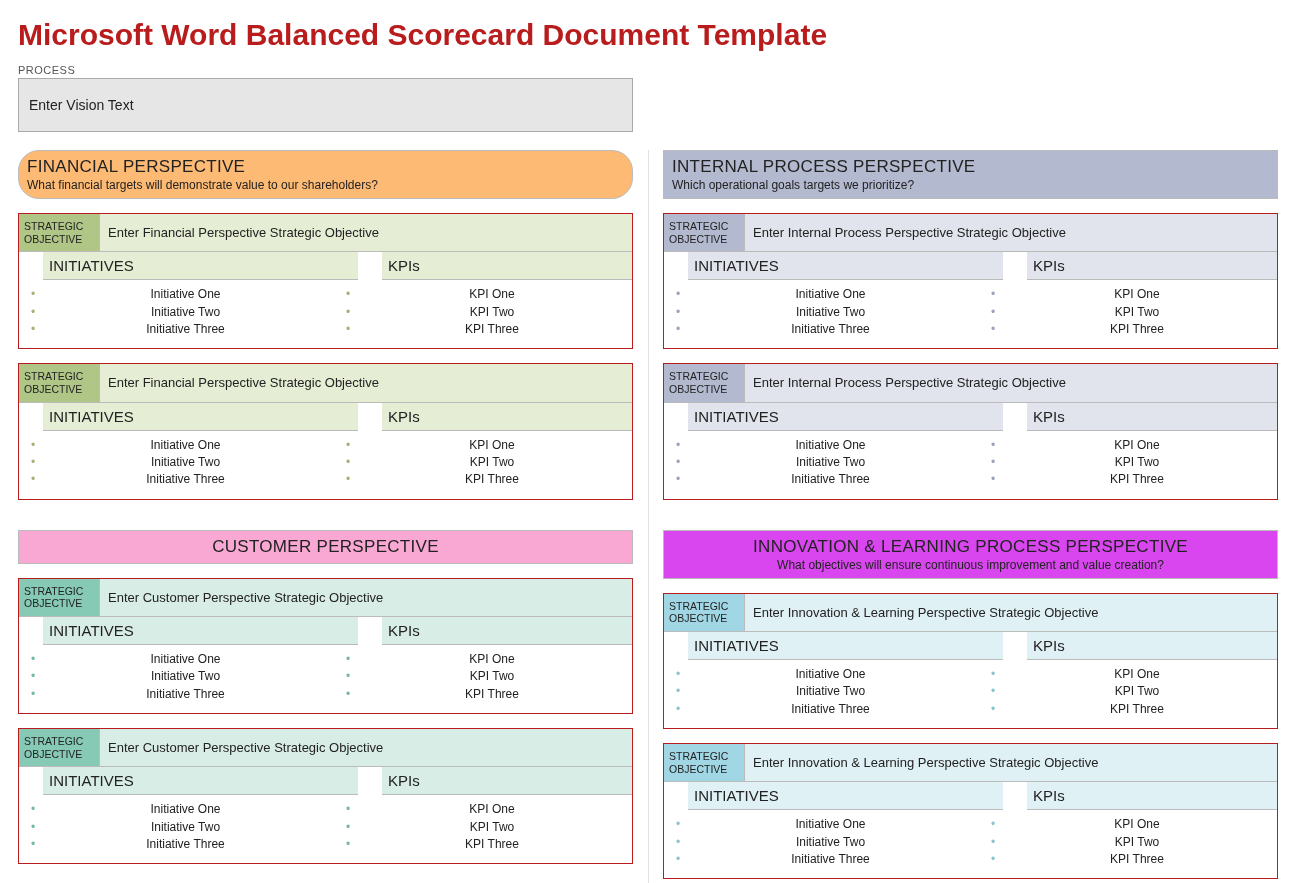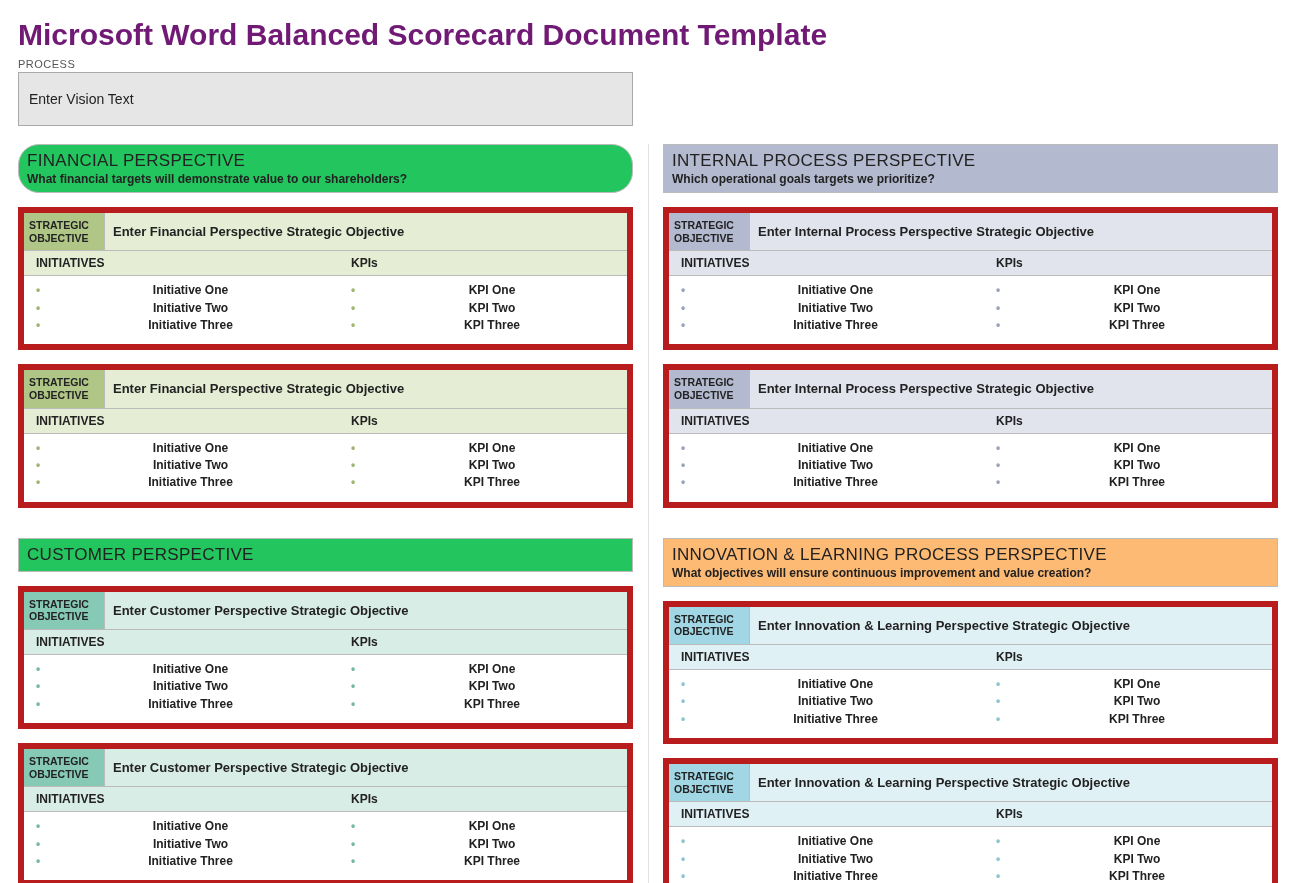--- a/index.html
+++ b/index.html
@@ -6,22 +6,22 @@
 body {
   font-family: "Century Gothic", "Avant Garde", sans-serif;
   background: #fff;
   padding: 18px;
   width: 1296px;
   color: #222;
 }
 h1 {
   font-size: 30px;
   font-weight: bold;
-  color: #701a75;
-  margin-bottom: 6px;
+  color: #b91c1c;
+  margin-bottom: 12px;
 }
 .vision-label {
   font-size: 11px;
   letter-spacing: 0.5px;
   color: #555;
   margin-bottom: 2px;
 }
 .vision-box {
   width: 615px;
   background: #e6e6e6;
@@ -53,26 +53,24 @@
   padding: 6px 8px 6px 8px;
   margin-bottom: 14px;
 }
 .perspective-title {
   font-size: 17px;
   letter-spacing: 0.3px;
 }
 .perspective-sub {
   font-size: 12px;
   margin-top: 1px;
-  font-weight: bold;
 }
 .objective-block {
-  border: 6px solid #b91c1c;
+  border: 1px solid #b91c1c;
   margin-bottom: 14px;
-  font-weight: bold;
 }
 .so-row {
   display: flex;
   align-items: stretch;
 }
 .so-label {
   width: 81px;
   font-size: 10.5px;
   line-height: 1.2;
   padding: 6px 5px;
@@ -86,23 +84,24 @@
   font-size: 13px;
   padding: 10px 8px;
   border-bottom: 1px solid #bbb;
   display: flex;
   align-items: center;
 }
 .ik-header-row {
   display: flex;
 }
 .ik-header {
-  font-size: 12px;
-  padding: 5px 12px;
+  font-size: 15px;
+  padding: 5px 6px;
   border-bottom: 1px solid #bbb;
+  margin-left: 24px;
 }
 .ik-header.init { width: 315px; border-right: 0px solid #bbb; }
 .ik-header.kpi { flex: 1; }
 .ik-body-row {
   display: flex;
 }
 .ik-body {
   padding: 6px 8px 10px 8px;
 }
 .ik-body.init { width: 315px; }
@@ -119,39 +118,39 @@
 }
 .ik-body li::before {
   content: "•";
   position: absolute;
   left: -14px;
   top: 0;
   font-size: 12px;
 }
 
 
-.financial .perspective-header { background: #22c55e; border-radius: 21px; }
+.financial .perspective-header { background: #fdba74; border-radius: 21px; }
 .financial .bullet li::before { color: #9fb575; }
 .financial .so-label { background: #b0c687; }
 .financial .so-value { background: #e5eed4; }
 .financial .ik-header { background: #e5eed4; }
 
 .internal .perspective-header { background: #b3bad0; }
 .internal .bullet li::before { color: #9aa2bc; }
 .internal .so-label { background: #b3bad0; }
 .internal .so-value { background: #e1e3ed; }
 .internal .ik-header { background: #e1e3ed; }
 
-.customer .perspective-header { background: #22c55e; }
+.customer .perspective-header { background: #f9a8d4; text-align: center; }
 .customer .bullet li::before { color: #77b7a4; }
 .customer .so-label { background: #86cab6; }
 .customer .so-value { background: #d9ede7; }
 .customer .ik-header { background: #d9ede7; }
 
-.innovation .perspective-header { background: #fdba74; }
+.innovation .perspective-header { background: #d946ef; text-align: center; }
 .innovation .bullet li::before { color: #8dc3d1; }
 .innovation .so-label { background: #a1d6e4; }
 .innovation .so-value { background: #e0f1f6; }
 .innovation .ik-header { background: #e0f1f6; }
 
 .gap { height: 16px; }
 </style>
 </head>
 <body>
 

